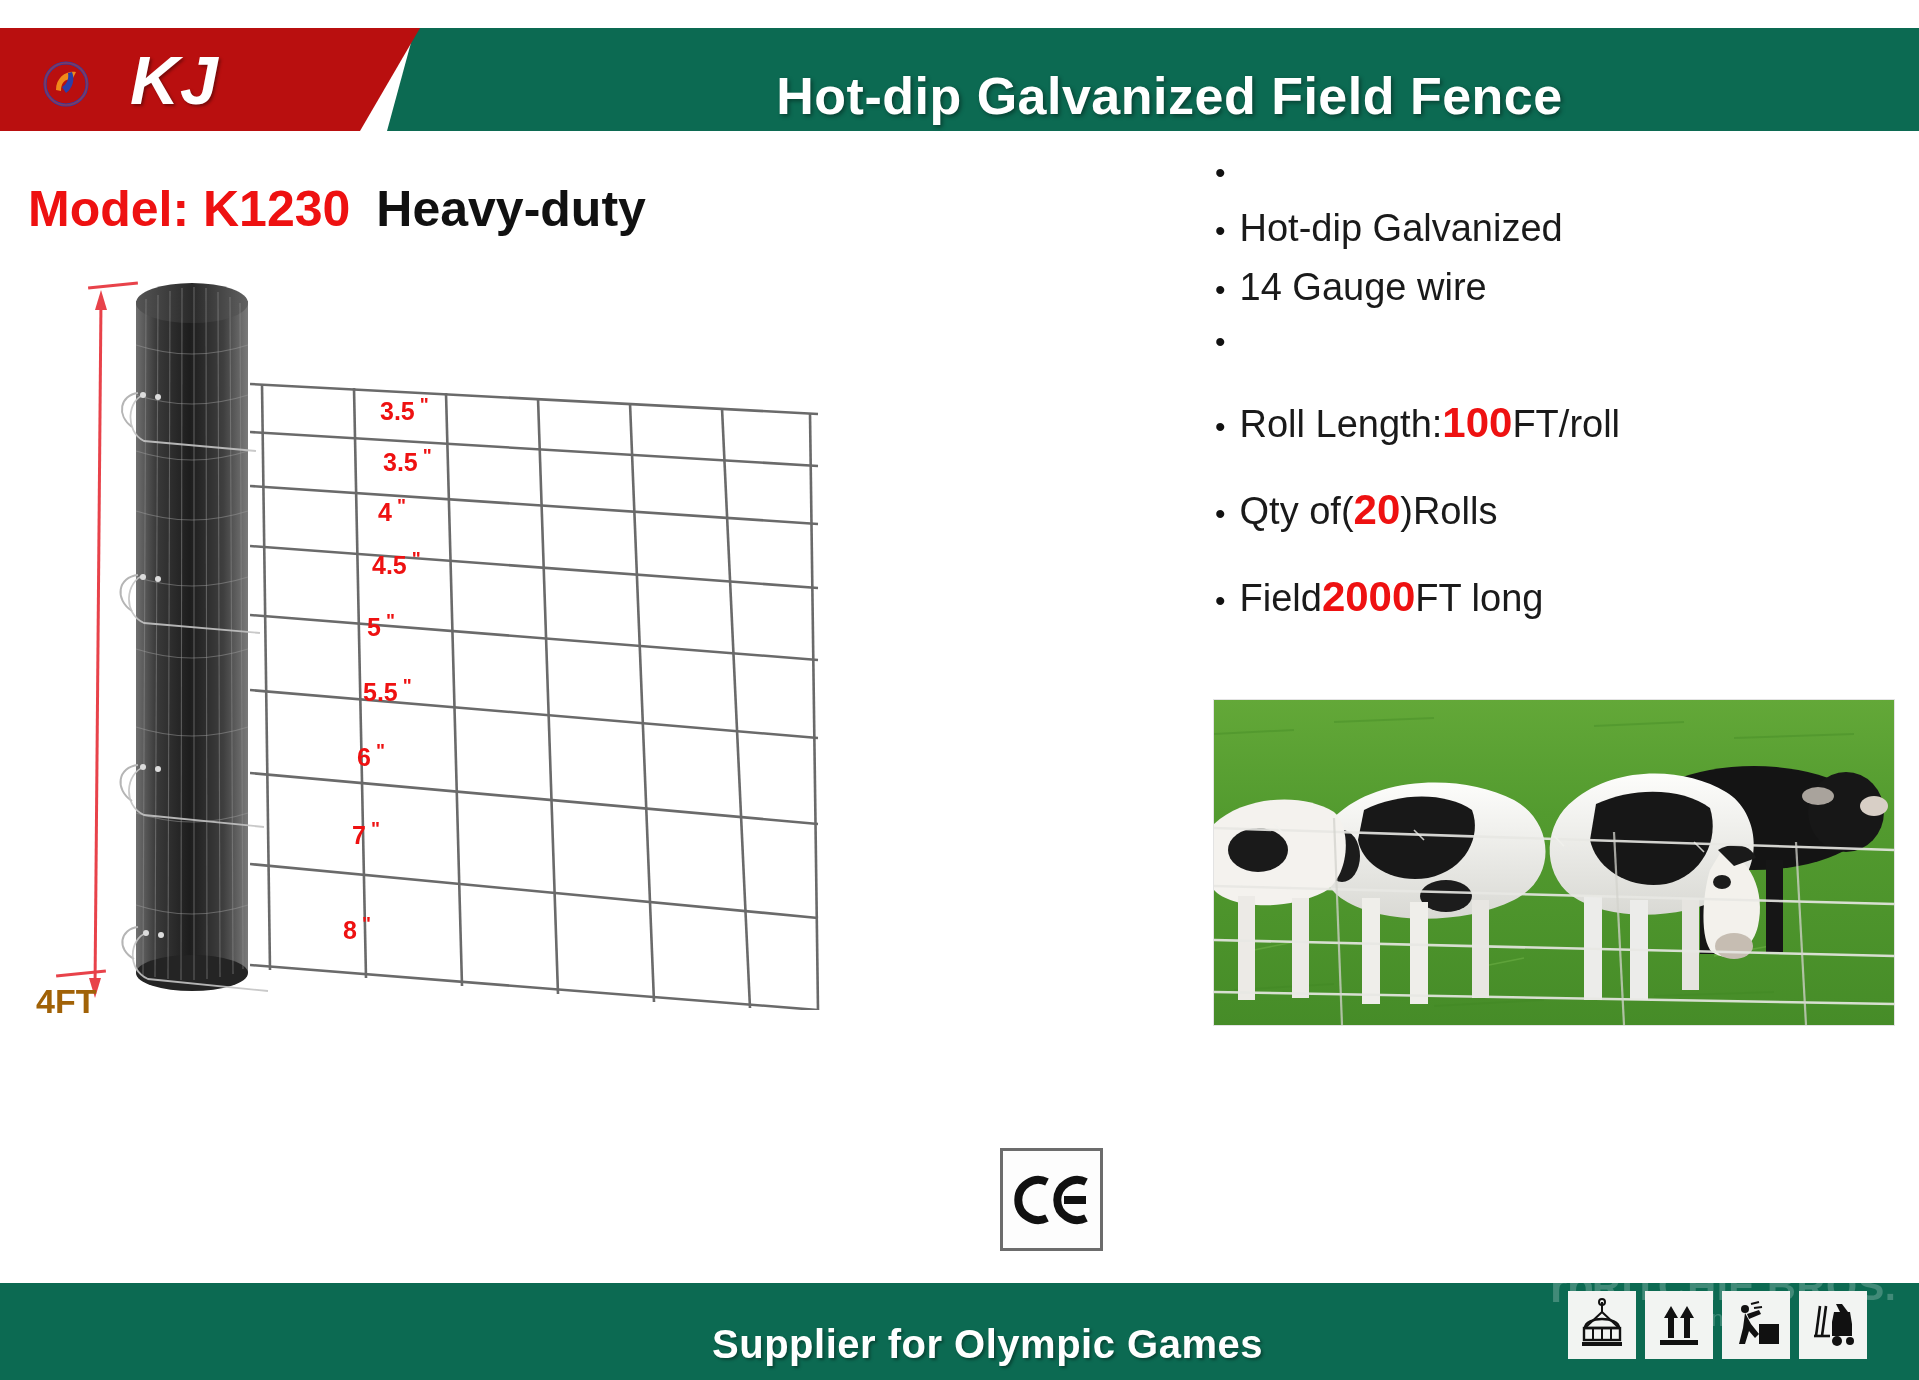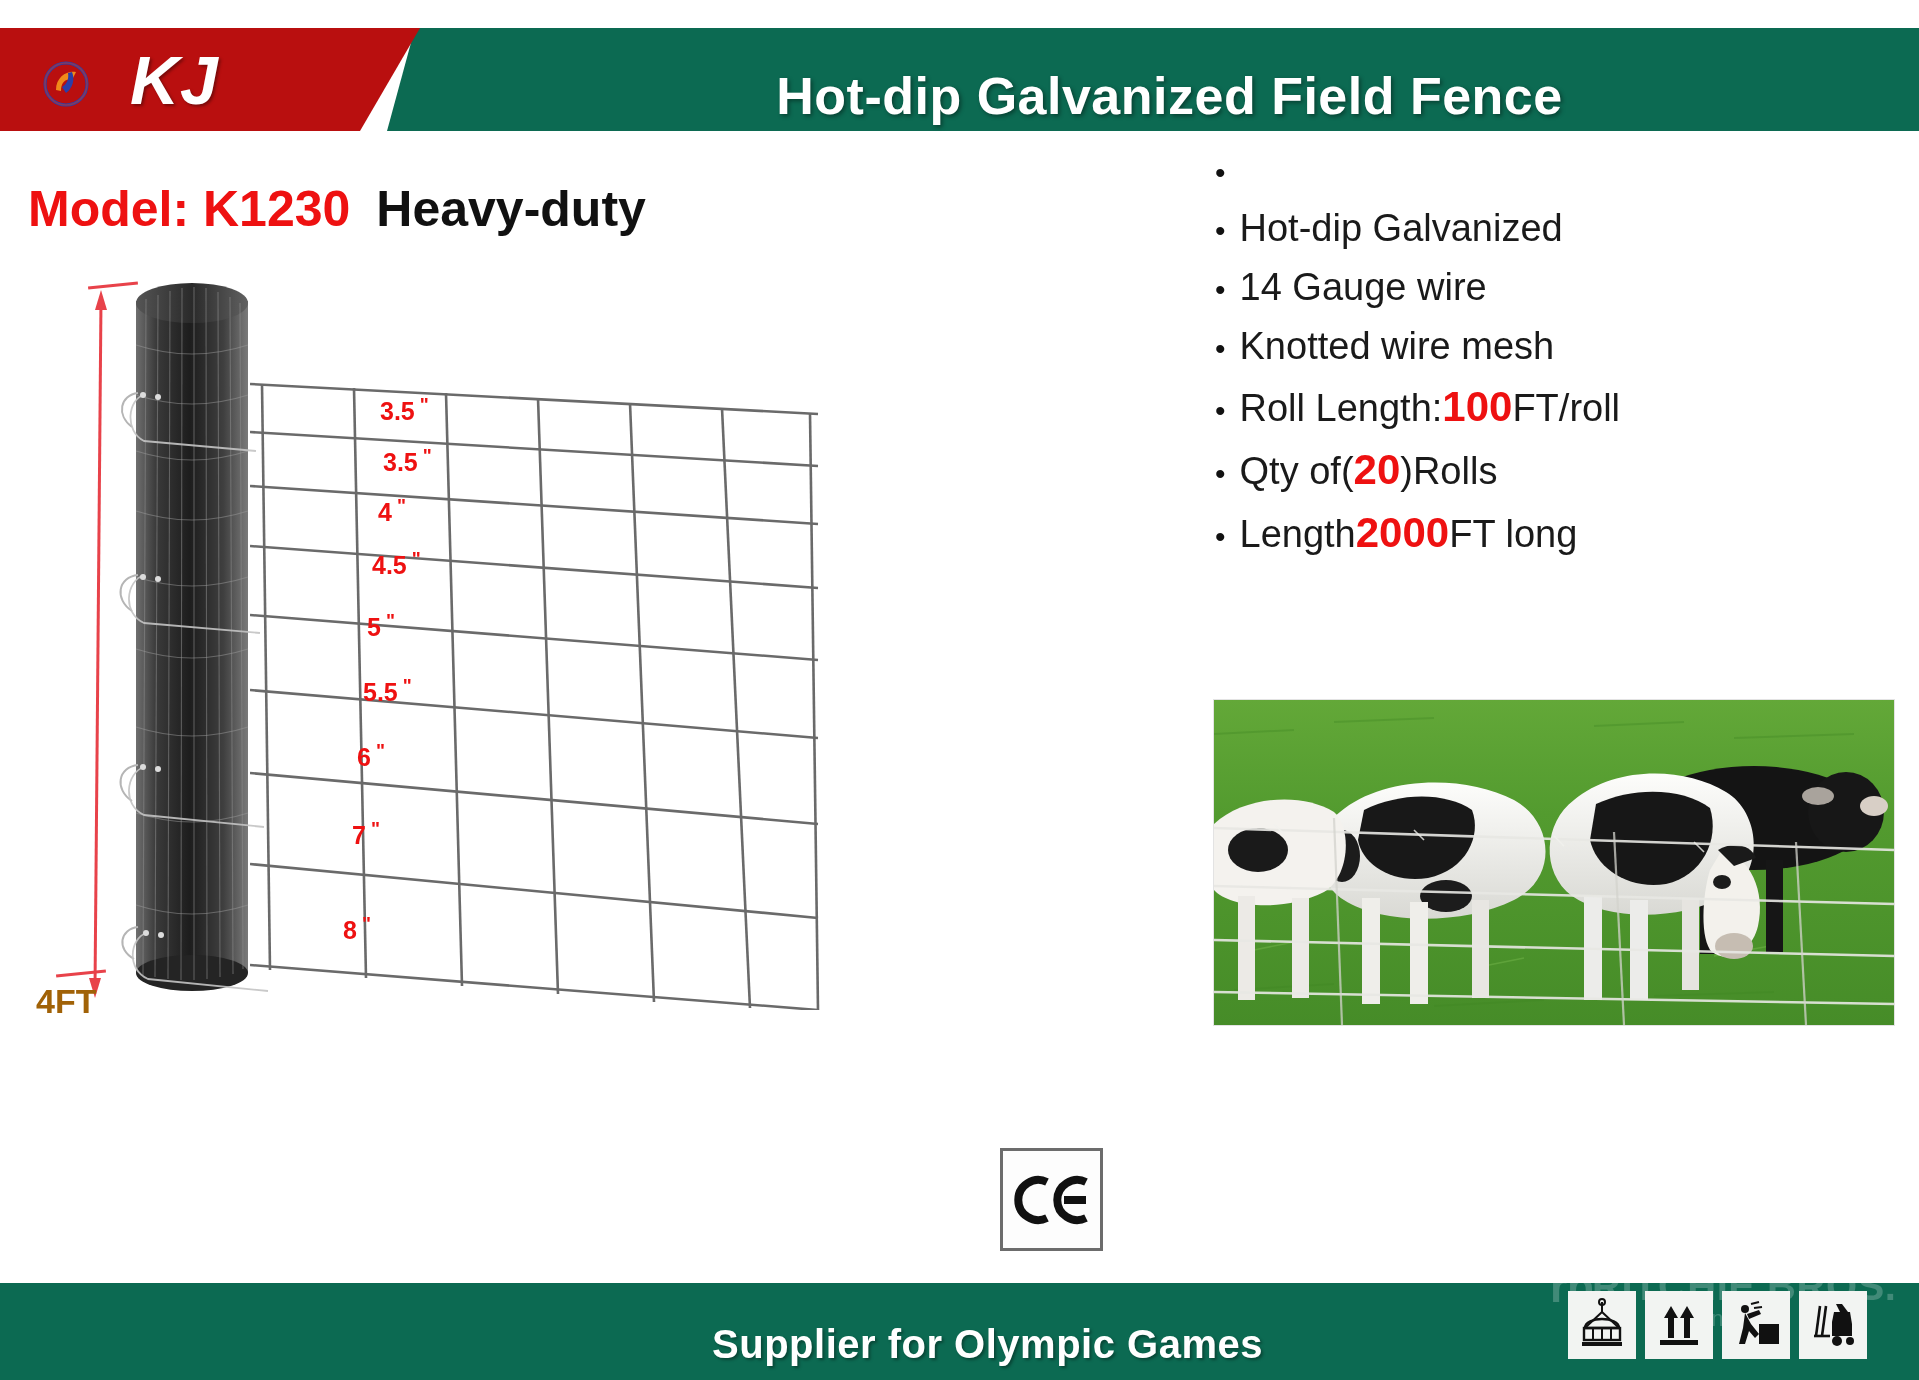--- a/index.html
+++ b/index.html
@@ -60,21 +60,21 @@
     position:absolute;left:1215px;top:158px;width:690px;
   }
   .spec-row{
     display:flex;align-items:baseline;
     font-size:38px;color:#1a1a1a;
     line-height:1.0;margin-bottom:21px;white-space:nowrap;
   }
   .spec-bullet{
     font-size:30px;line-height:1;margin-right:14px;color:#111;
   }
-  .spec-hi{color:#ee1111;font-weight:bold;font-size:42px;}
+  .spec-hi{color:#ee1111;font-weight:bold;font-size:42px;margin-top:24px;}
 
   
   .diagram{position:absolute;left:0;top:270px;width:1000px;height:760px;}
 
   
   .dim-arrow{position:absolute;left:86px;top:18px;width:30px;height:712px;}
   .dim-label{
     position:absolute;left:36px;top:712px;
     color:#a16207;font-size:34px;font-weight:bold;
   }
@@ -194,40 +194,39 @@
       <span>Hot-dip Galvanized</span>
     </div>
 
     <div class="spec-row">
       <span class="spec-bullet">•</span>
       <span>14 Gauge wire</span>
     </div>
 
     <div class="spec-row">
       <span class="spec-bullet">•</span>
-      <span>Knotted wire mesh</span>
     </div>
 
     <div class="spec-row">
       <span class="spec-bullet">•</span>
       <span>Roll Length: </span>
         <span class="spec-hi">100</span>
         <span>FT/roll</span>
     </div>
 
     <div class="spec-row">
       <span class="spec-bullet">•</span>
       <span>Qty of(</span>
         <span class="spec-hi">20</span>
         <span>)Rolls</span>
     </div>
 
     <div class="spec-row">
       <span class="spec-bullet">•</span>
-      <span>Length </span>
+      <span>Field </span>
         <span class="spec-hi">2000</span>
         <span>FT long</span>
     </div>
 
   </div>
 
   <div class="diagram">
 
     <div class="dim-caps-top"></div>
     <div class="dim-caps-bot"></div>

